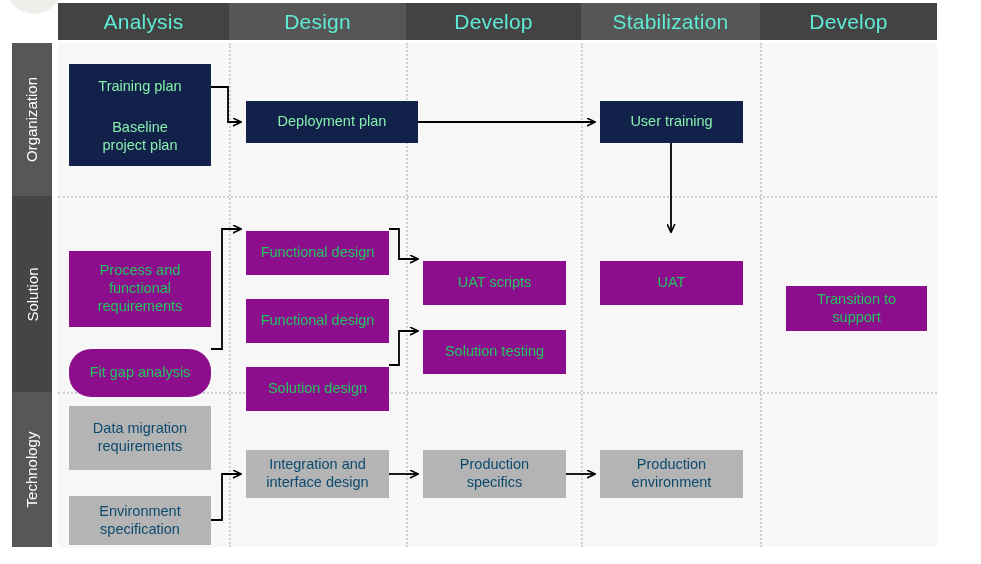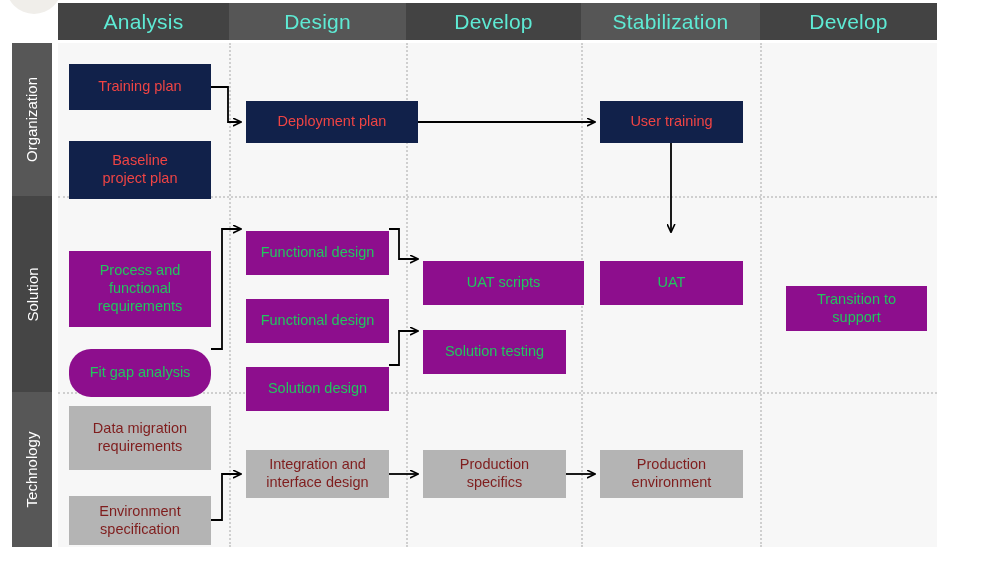--- a/index.html
+++ b/index.html
@@ -53,23 +53,23 @@
   }
 
   
   .box{
     position:absolute;
     display:flex;align-items:center;justify-content:center;
     text-align:center;line-height:1.22;
     font-size:14.5px;
     box-sizing:border-box;padding:2px 6px;
   }
-  .box-navy{background:#11214a;color:#ef4444;}
+  .box-navy{background:#11214a;color:#86efac;}
   .box-purple{background:#8d0e8d;color:#22c55e;margin-top:24px;}
-  .box-grey{background:#b4b4b4;color:#7f1d1d;}
+  .box-grey{background:#b4b4b4;color:#0c4a6e;}
 
   
   #wires{position:absolute;left:0;top:0;width:981px;height:564px;pointer-events:none;}
 </style>
 </head>
 <body>
 
 <div class="deco-circle"></div>
 
 <div id="canvas">
@@ -114,30 +114,30 @@
       <path d="M211,349 L222,349 L222,229 L241,229" marker-end="url(#ah)"></path>
       <path d="M389,229 L399,229 L399,259 L418,259" marker-end="url(#ah)"></path>
       <path d="M389,365 L399,365 L399,331 L418,331" marker-end="url(#ah)"></path>
       <path d="M211,520 L222,520 L222,474 L241,474" marker-end="url(#ah)"></path>
       <path d="M389,474 L418,474" marker-end="url(#ah)"></path>
       <path d="M566,474 L595,474" marker-end="url(#ah)"></path>
     </g>
   </svg>
 
   <div class="box box-navy" style="left:69px;top:64px;width:142px;height:46px;">Training plan</div>
-  <div class="box box-navy" style="left:69px;top:141px;width:142px;height:58px;text-align:center;">Baseline<br>project plan</div>
+  <div class="box box-navy" style="left:69px;top:108px;width:142px;height:58px;text-align:center;">Baseline<br>project plan</div>
   <div class="box box-navy" style="left:246px;top:101px;width:172px;height:42px;">Deployment plan</div>
   <div class="box box-navy" style="left:600px;top:101px;width:143px;height:42px;">User training</div>
 
   <div class="box box-purple" style="left:69px;top:227px;width:142px;height:76px;">Process and<br>functional<br>requirements</div>
   <div class="box box-purple" style="left:69px;top:325px;width:142px;height:48px;border-radius:22px;">Fit gap analysis</div>
   <div class="box box-purple" style="left:246px;top:207px;width:143px;height:44px;">Functional design</div>
   <div class="box box-purple" style="left:246px;top:275px;width:143px;height:44px;">Functional design</div>
   <div class="box box-purple" style="left:246px;top:343px;width:143px;height:44px;">Solution design</div>
-  <div class="box box-purple" style="left:423px;top:237px;width:161px;height:44px;">UAT scripts</div>
+  <div class="box box-purple" style="left:423px;top:237px;width:143px;height:44px;">UAT scripts</div>
   <div class="box box-purple" style="left:423px;top:306px;width:143px;height:44px;">Solution testing</div>
   <div class="box box-purple" style="left:786px;top:262px;width:141px;height:45px;">Transition to<br>support</div>
   <div class="box box-purple" style="left:600px;top:237px;width:143px;height:44px;">UAT</div>
 
   <div class="box box-grey" style="left:69px;top:406px;width:142px;height:64px;">Data migration<br>requirements</div>
   <div class="box box-grey" style="left:69px;top:496px;width:142px;height:49px;">Environment<br>specification</div>
   <div class="box box-grey" style="left:246px;top:450px;width:143px;height:48px;">Integration and<br>interface design</div>
   <div class="box box-grey" style="left:423px;top:450px;width:143px;height:48px;">Production<br>specifics</div>
   <div class="box box-grey" style="left:600px;top:450px;width:143px;height:48px;">Production<br>environment</div>
 

